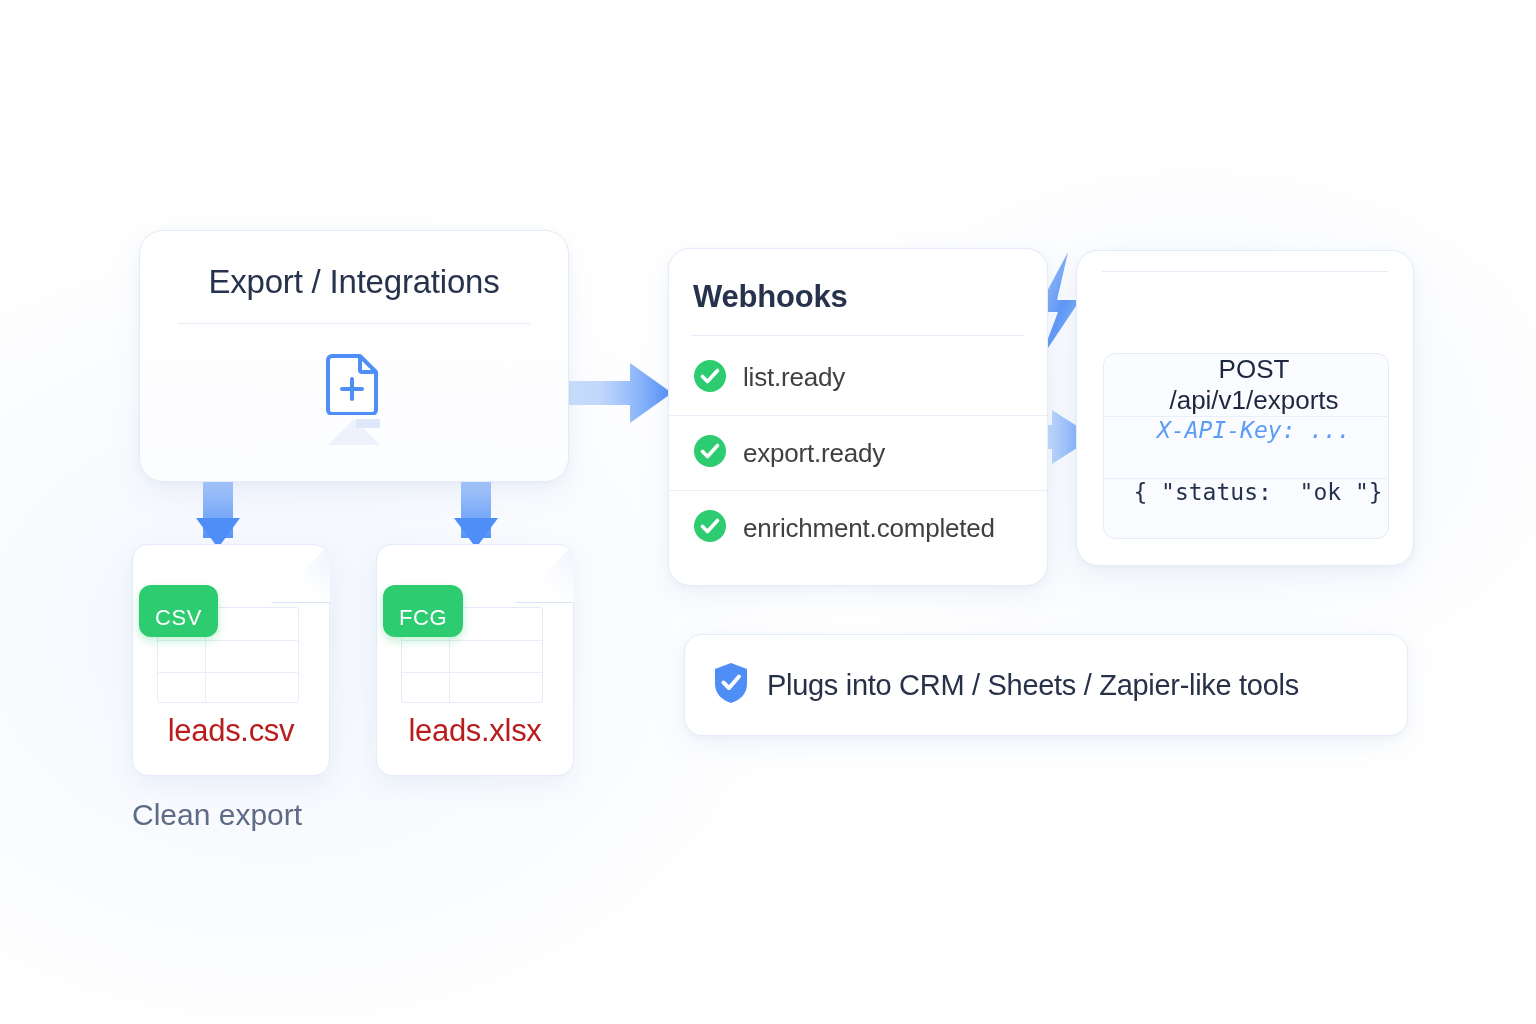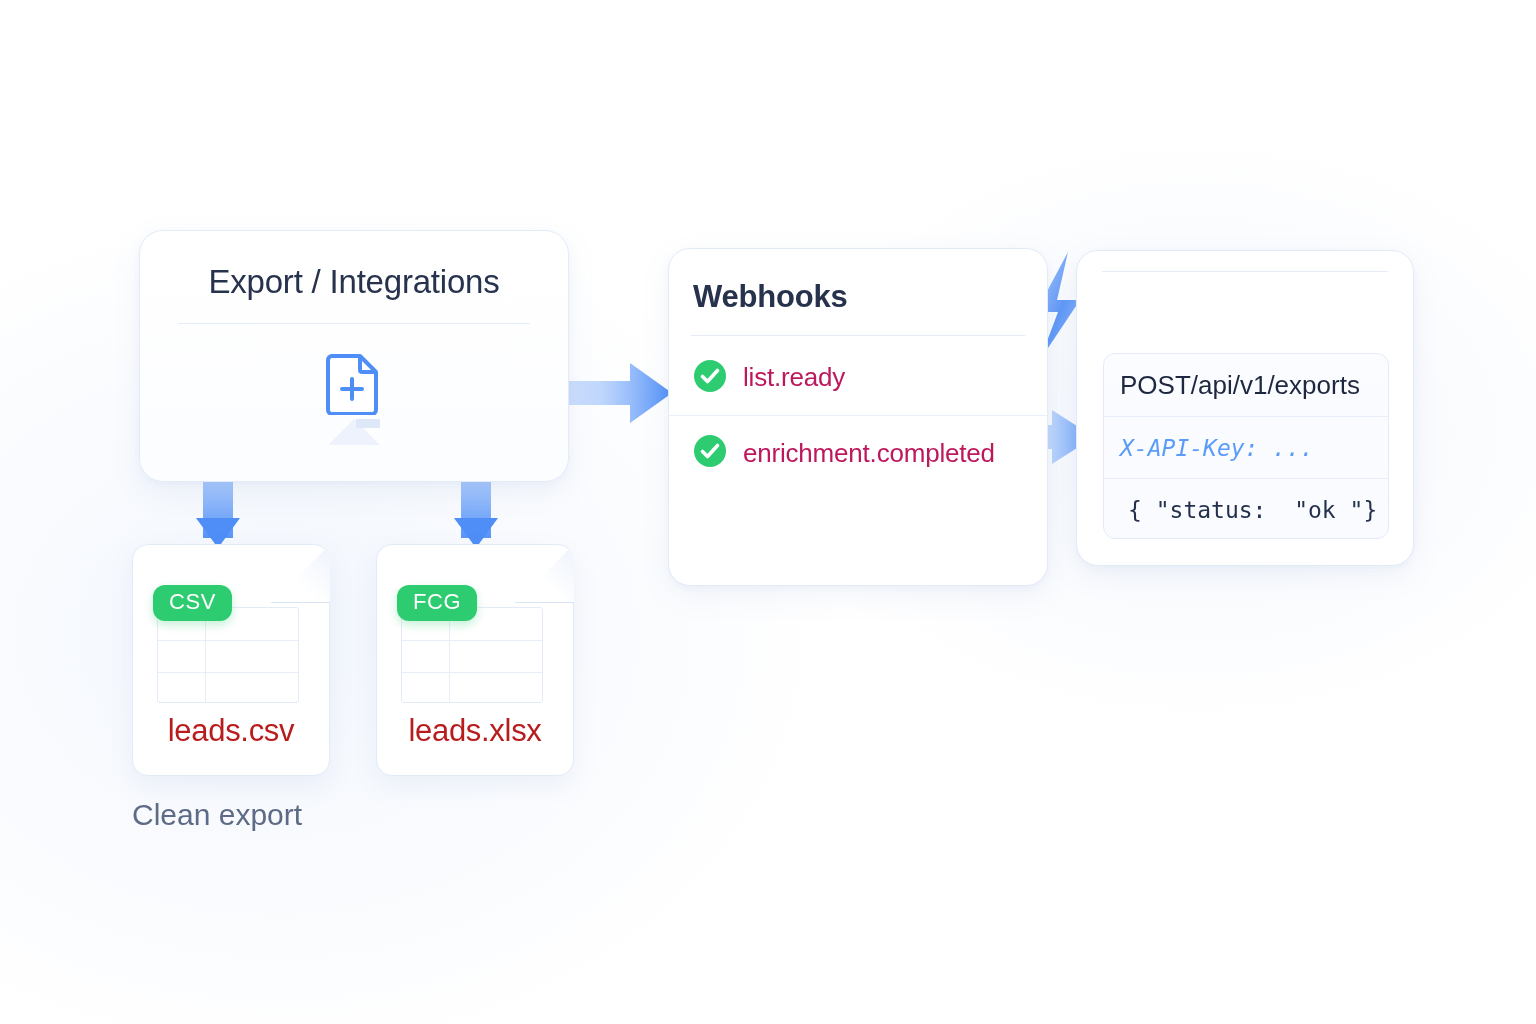--- a/index.html
+++ b/index.html
@@ -133,26 +133,26 @@
     box-sizing: border-box;
   }
   .file-grid .gl-h {
     position: absolute; left: 0; right: 0; height: 1px; background: #e7eefa;
   }
   .file-grid .gl-v {
     position: absolute; top: 0; bottom: 0; width: 1px; background: #e7eefa;
   }
   .file-badge {
     position: absolute;
-    left: 20px; top: 40px;
+    left: 6px; top: 40px;
     background: #2ecc71;
     color: #ffffff;
     font-size: 22px;
     letter-spacing: .6px;
-    padding: 4px 16px 6px;
+    padding: 20px 16px 6px;
     border-radius: 12px;
     box-shadow: 0 4px 10px rgba(46,204,113,0.28);
   }
   .file-name {
     position: absolute;
     left: 0; right: 0;
     bottom: 26px;
     text-align: center;
     color: #b91c1c;
     font-size: 31px;
@@ -185,21 +185,21 @@
   .hook-row {
     display: flex;
     align-items: center;
     gap: 16px;
     height: 75px;
     padding: 0 24px;
     box-sizing: border-box;
   }
   .hook-row + .hook-row { border-top: 1px solid #eaf0fa; }
   .hook-label {
-    color: #be185d;
+    color: #404040;
     font-size: 26px;
     letter-spacing: -0.2px;
   }
 
   
   #api-card {
     left: 1076px; top: 250px; width: 338px; height: 316px;
   }
   #api-card .panel-title {
     font-size: 33px;
@@ -219,20 +219,21 @@
     border-radius: 12px;
     background: linear-gradient(180deg,#fbfcff 0%, #f9fbff 100%);
     box-sizing: border-box;
   }
   .code-row {
     height: 62px;
     display: flex;
     align-items: center;
     padding-left: 16px;
     box-sizing: border-box;
+    flex-direction: column;
   }
   .code-row + .code-row { border-top: 1px solid #e8eefa; }
   .code-post {
     font-family: "Liberation Sans", sans-serif;
     font-size: 26px;
     color: #1d2740;
   }
   .code-key {
     font-family: "DejaVu Sans Mono", monospace;
     font-size: 23px;
@@ -362,20 +363,29 @@
       <div class="hook-row">
         <span>
           <svg width="34" height="34" viewBox="0 0 34 34">
             <circle cx="17" cy="17" r="16" fill="#2ecc71"></circle>
             <path d="M9.5 17.5 L14.5 22.5 L24.5 11.5" stroke="#ffffff" stroke-width="3.6" fill="none" stroke-linecap="round" stroke-linejoin="round"></path>
           </svg>
         </span>
         <span class="hook-label">list.ready</span>
       </div>
 
+      <div class="hook-row">
+        <span>
+          <svg width="34" height="34" viewBox="0 0 34 34">
+            <circle cx="17" cy="17" r="16" fill="#2ecc71"></circle>
+            <path d="M9.5 17.5 L14.5 22.5 L24.5 11.5" stroke="#ffffff" stroke-width="3.6" fill="none" stroke-linecap="round" stroke-linejoin="round"></path>
+          </svg>
+        </span>
+        <span class="hook-label">export.ready</span>
+      </div>
 
       <div class="hook-row">
         <span>
           <svg width="34" height="34" viewBox="0 0 34 34">
             <circle cx="17" cy="17" r="16" fill="#2ecc71"></circle>
             <path d="M9.5 17.5 L14.5 22.5 L24.5 11.5" stroke="#ffffff" stroke-width="3.6" fill="none" stroke-linecap="round" stroke-linejoin="round"></path>
           </svg>
         </span>
         <span class="hook-label">enrichment.completed</span>
       </div>
@@ -392,14 +402,23 @@
       </div>
       <div class="code-row">
         <span class="code-key">X-API-Key: ...</span>
       </div>
       <div class="code-row">
         <span class="code-json">{ "status:  "ok "}</span>
       </div>
     </div>
   </div>
 
+  <div class="panel" id="crm-banner">
+    <span>
+      <svg width="36" height="42" viewBox="0 0 36 42">
+        <path d="M18 1 L34 7 v15 c0 10 -7 16 -16 19 C9 38 2 32 2 22 V7 Z" fill="#4f8ef7"></path>
+        <path d="M10.5 20.5 L16 26 L26 14.5" stroke="#ffffff" stroke-width="4" fill="none" stroke-linecap="round" stroke-linejoin="round"></path>
+      </svg>
+    </span>
+    <span class="crm-text">Plugs into CRM / Sheets / Zapier-like tools</span>
+  </div>
 
 </div>
 
 </body></html>

